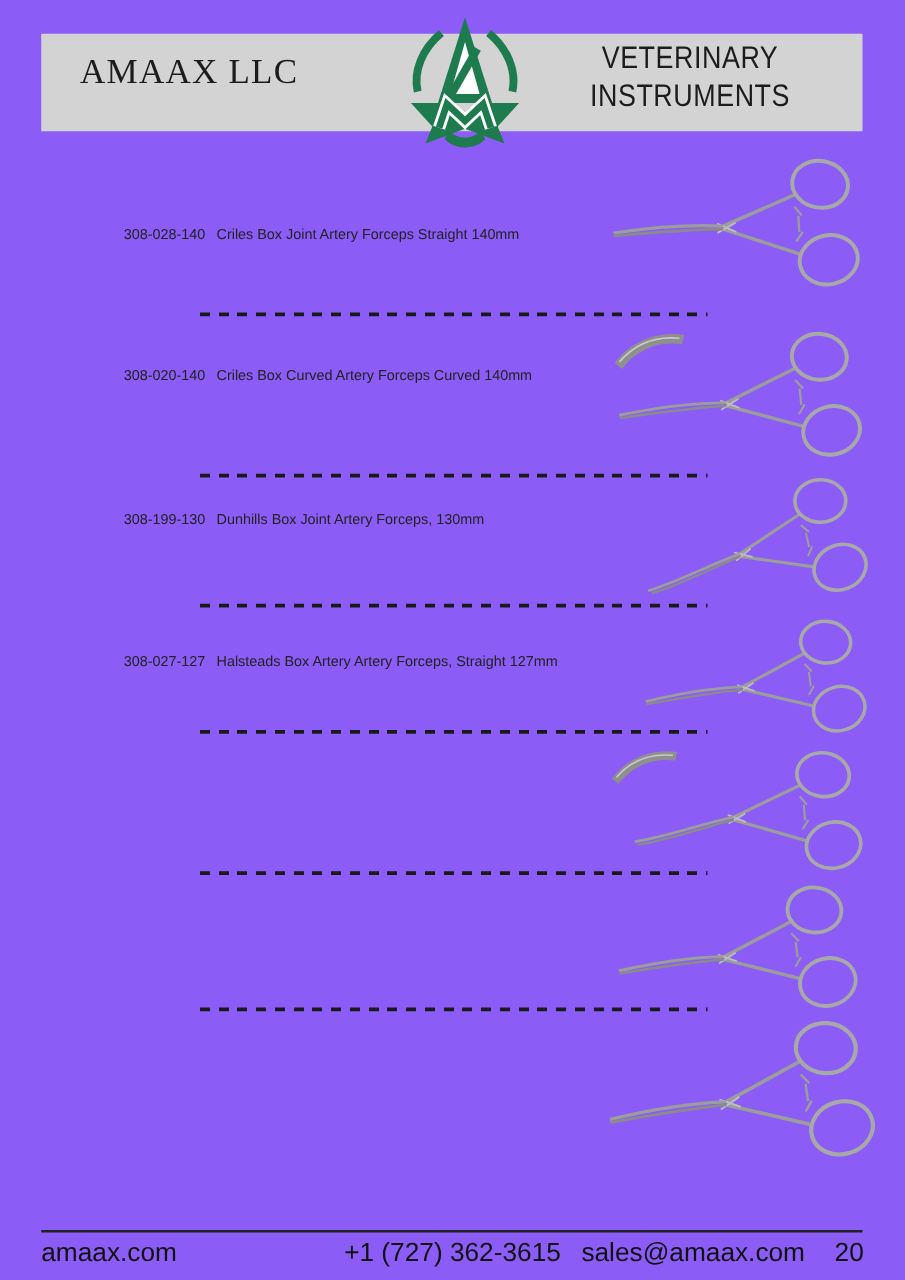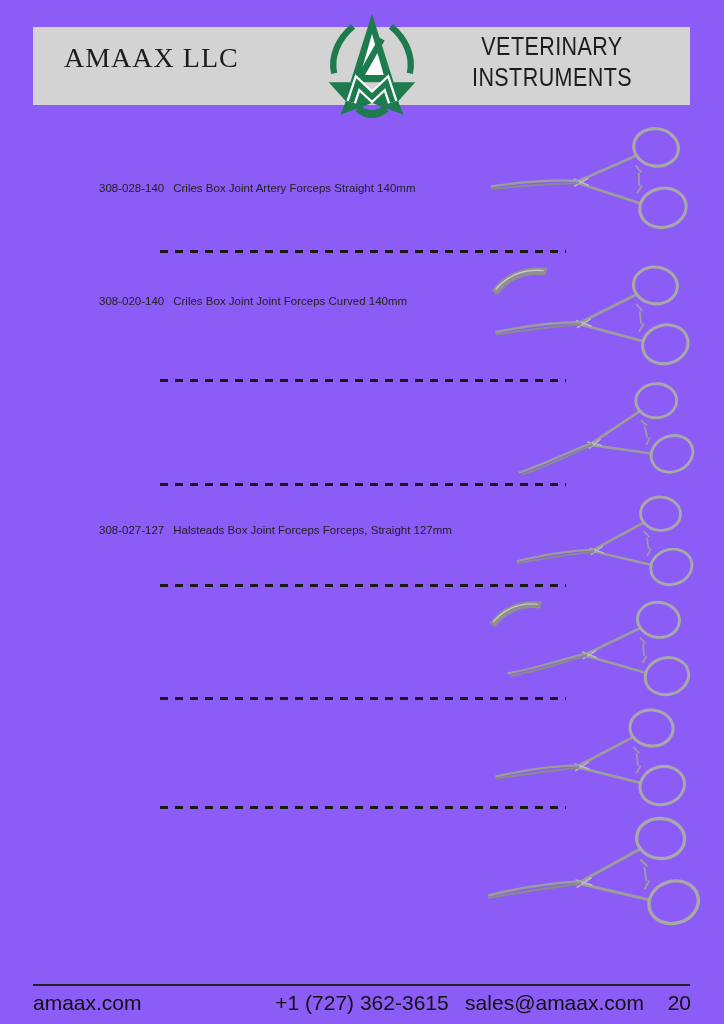--- a/index.html
+++ b/index.html
@@ -115,46 +115,50 @@
   <div class="img-box" style="left:476px; top:126px">
     <svg class="rot-a" width="218" height="112" viewBox="0 0 230 120">
         <use href="#fx-straight"></use>
       </svg>
   </div>
 
   <div class="sep" style="top:250px"></div>
 
   <div class="row" style="top:295px">
     <span class="code">308-020-140</span>
-    <span class="desc">Criles Box Joint Joint Forceps Curved 140mm</span>
+    <span class="desc">Criles Box Curved Artery Forceps Curved 140mm</span>
   </div>
   <div class="img-box" style="left:488px; top:262px">
     <svg width="66" height="38" viewBox="0 0 70 40">
         <use href="#tip-curved"></use>
       </svg>
   </div>
   <div class="img-box" style="left:480px; top:268px">
     <svg class="rot-b" width="215" height="110" viewBox="0 0 230 120">
         <use href="#fx-straight"></use>
       </svg>
   </div>
 
   <div class="sep" style="top:379px"></div>
 
+  <div class="row" style="top:410px">
+    <span class="code">308-199-130</span>
+    <span class="desc">Dunhills Box Joint Artery Forceps, 130mm</span>
+  </div>
   <div class="img-box" style="left:498px; top:392px">
     <svg class="rot-c" width="200" height="102" viewBox="0 0 230 120">
         <use href="#fx-curved"></use>
       </svg>
   </div>
 
   <div class="sep" style="top:483px"></div>
 
   <div class="row" style="top:524px">
     <span class="code">308-027-127</span>
-    <span class="desc">Halsteads Box Joint Forceps Forceps, Straight 127mm</span>
+    <span class="desc">Halsteads Box Artery Artery Forceps, Straight 127mm</span>
   </div>
   <div class="img-box" style="left:500px; top:500px">
     <svg class="rot-d" width="200" height="100" viewBox="0 0 230 120">
         <use href="#fx-straight"></use>
       </svg>
   </div>
 
   <div class="sep" style="top:584px"></div>
 
   <div class="img-box" style="left:486px; top:596px">

